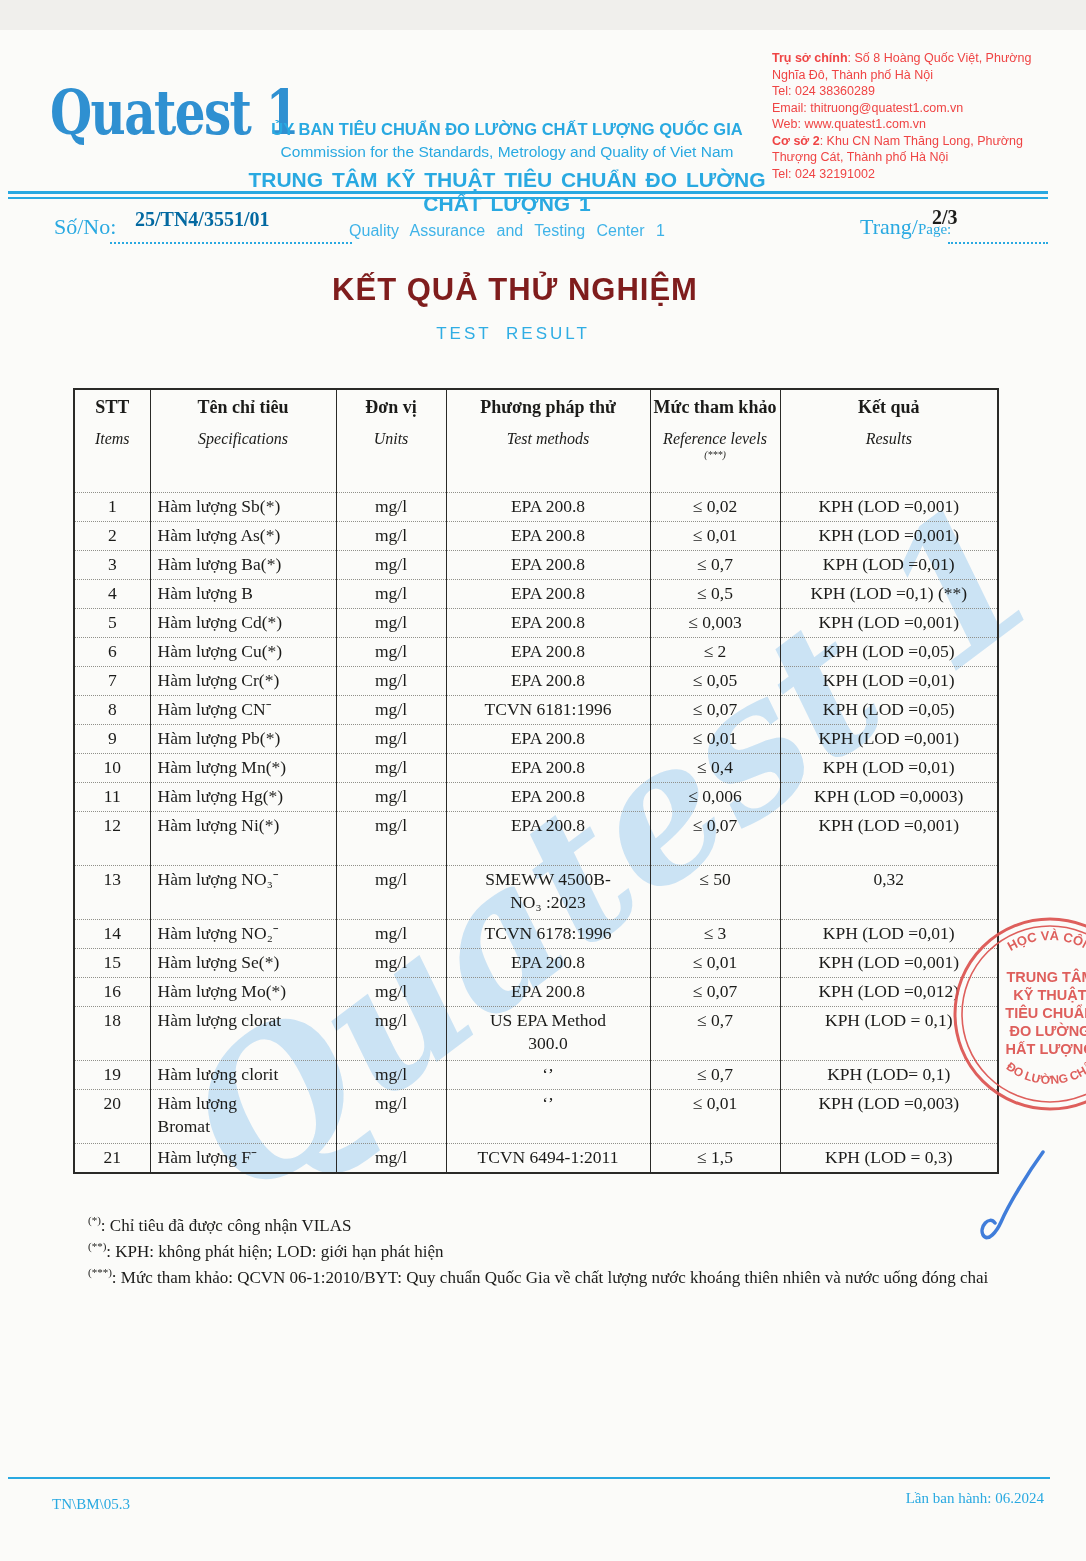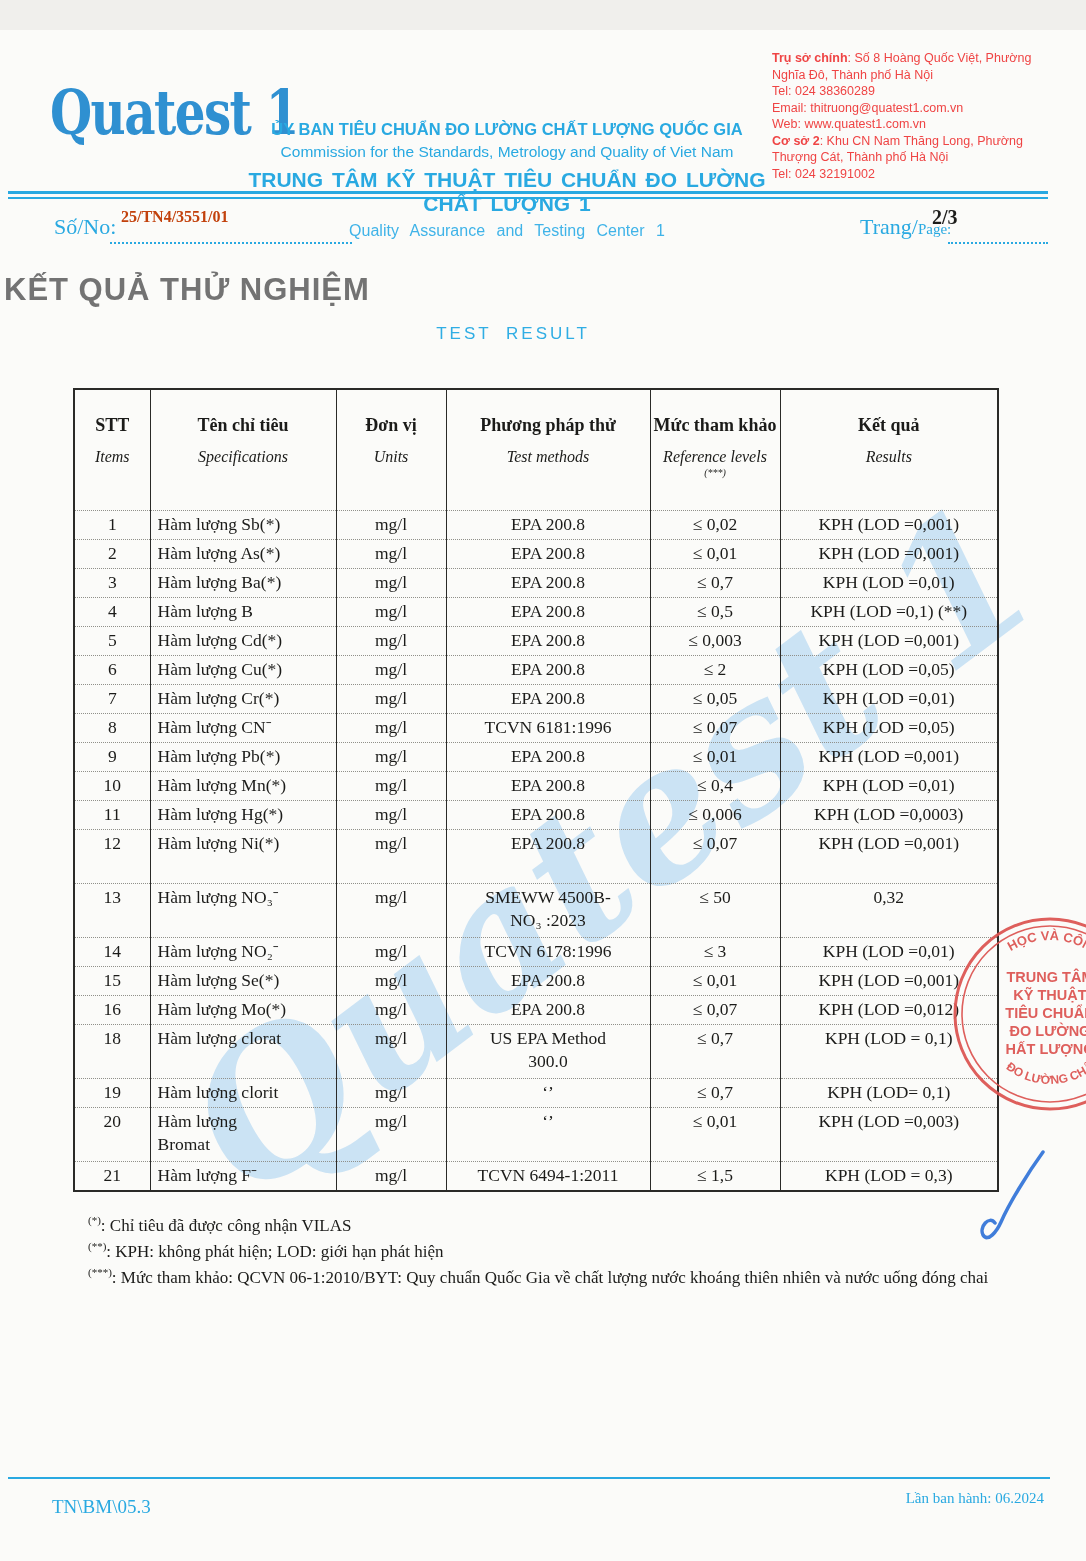--- a/index.html
+++ b/index.html
@@ -42,46 +42,46 @@
     line-height:16.5px; color:#ef4444;
   }
   .contact b { font-weight:700; }
   .rule1 { position:absolute; left:8px; right:38px; top:191px; height:3px;  background:#29a9e1; z-index:2; }
   .rule2 { position:absolute; left:8px; right:38px; top:197px; height:1.5px; background:#29a9e1; z-index:2; }
 
   
   .so-label   { position:absolute; left:54px;  top:214px; font-size:22px; color:#29a9e1; z-index:2; }
   .so-dots    { position:absolute; left:110px; top:216px; width:242px; height:26px;
                 border-bottom:2.5px dotted #29a9e1; z-index:2; }
-  .so-value   { position:absolute; left:121px; top:208px; font-size:16px; font-weight:700; color:#c2410c; z-index:3; }
+  .so-value   { position:absolute; left:135px; top:208px; font-size:20px; font-weight:700; color:#0369a1; z-index:3; }
   .trang-label{ position:absolute; left:860px; top:214px; font-size:22px; color:#29a9e1; z-index:2; }
   .trang-label .small { font-size:15px; }
   .trang-dots { position:absolute; left:948px; top:216px; width:100px; height:26px;
                 border-bottom:2.5px dotted #29a9e1; z-index:2; }
   .trang-value{ position:absolute; left:932px; top:206px; font-size:20px; font-weight:700; color:#1c1c1a; z-index:3; }
 
   
   .title-vi {
-    position:absolute; left:4px; right:60px; top:272px; z-index:2;
+    position:absolute; left:4px; right:60px; top:272px; text-align:center; z-index:2;
     font-family:"Liberation Sans", sans-serif; font-weight:700; font-size:31px;
-    color:#737373; letter-spacing:1px;
+    color:#7f1d1d; letter-spacing:1px;
   }
   .title-en {
     position:absolute; left:0; right:60px; top:324px; text-align:center; z-index:2;
     font-family:"Liberation Sans", sans-serif; font-size:17px;
     letter-spacing:3px; word-spacing:7px; color:#2fadE4; color:#2fade4;
   }
 
   
   .tablewrap { position:absolute; left:73px; top:388px; width:924px; z-index:2; }
   table.results { width:100%; border-collapse:collapse; table-layout:fixed;
     border:2px solid #2a2a28; font-size:17.5px; color:#1b1b19; background:transparent; }
   table.results th, table.results td { border-left:1.5px solid #2a2a28; background:transparent; }
   table.results th:first-child, table.results td:first-child { border-left:none; }
-  table.results th { height:94px; vertical-align:top; padding-top:25px; font-weight:400; }
+  table.results th { height:94px; vertical-align:top; padding-top:7px; font-weight:400; }
   .th-vi { font-weight:700; font-size:18px; line-height:1.2; }
   .th-en { font-style:italic; font-size:16px; margin-top:10px; line-height:1.25; }
   .th-en sup { font-size:10px; }
   table.results tbody td {
     border-top:1.2px dotted #90908a; height:25px; vertical-align:top;
     padding-top:2px; text-align:center; line-height:1.3;
   }
   table.results tr.tall td { height:50px; }
   td.col-name   { text-align:left !important; padding-left:7px; white-space:pre-line; }
   td.col-method { white-space:pre-line; }
@@ -90,21 +90,21 @@
   .footnotes { position:absolute; left:88px; top:1212px; width:912px; z-index:2;
     font-size:17px; line-height:1.5; color:#1b1b19; }
   .footnotes sup { font-size:11px; }
 
   
   .stamp    { position:absolute; left:950px; top:914px; width:200px; height:200px; z-index:3; opacity:0.93; }
   .checkmark{ position:absolute; left:975px; top:1146px; z-index:3; }
 
   
   .footline     { position:absolute; left:8px; right:36px; top:1477px; height:2px; background:#29a9e1; z-index:2; }
-  .footer-left  { position:absolute; left:52px;  top:1496px; font-size:19px; color:#29a9e1; z-index:2; }
+  .footer-left  { position:absolute; left:52px;  top:1496px; font-size:15px; color:#29a9e1; z-index:2; }
   .footer-right { position:absolute; right:42px; top:1490px; font-size:15px; color:#29a9e1; z-index:2; }
 </style>
 </head>
 <body>
 
 <div class="page">
 
   <div class="topstrip"></div>
 
   <div class="watermark">Quatest 1</div>

